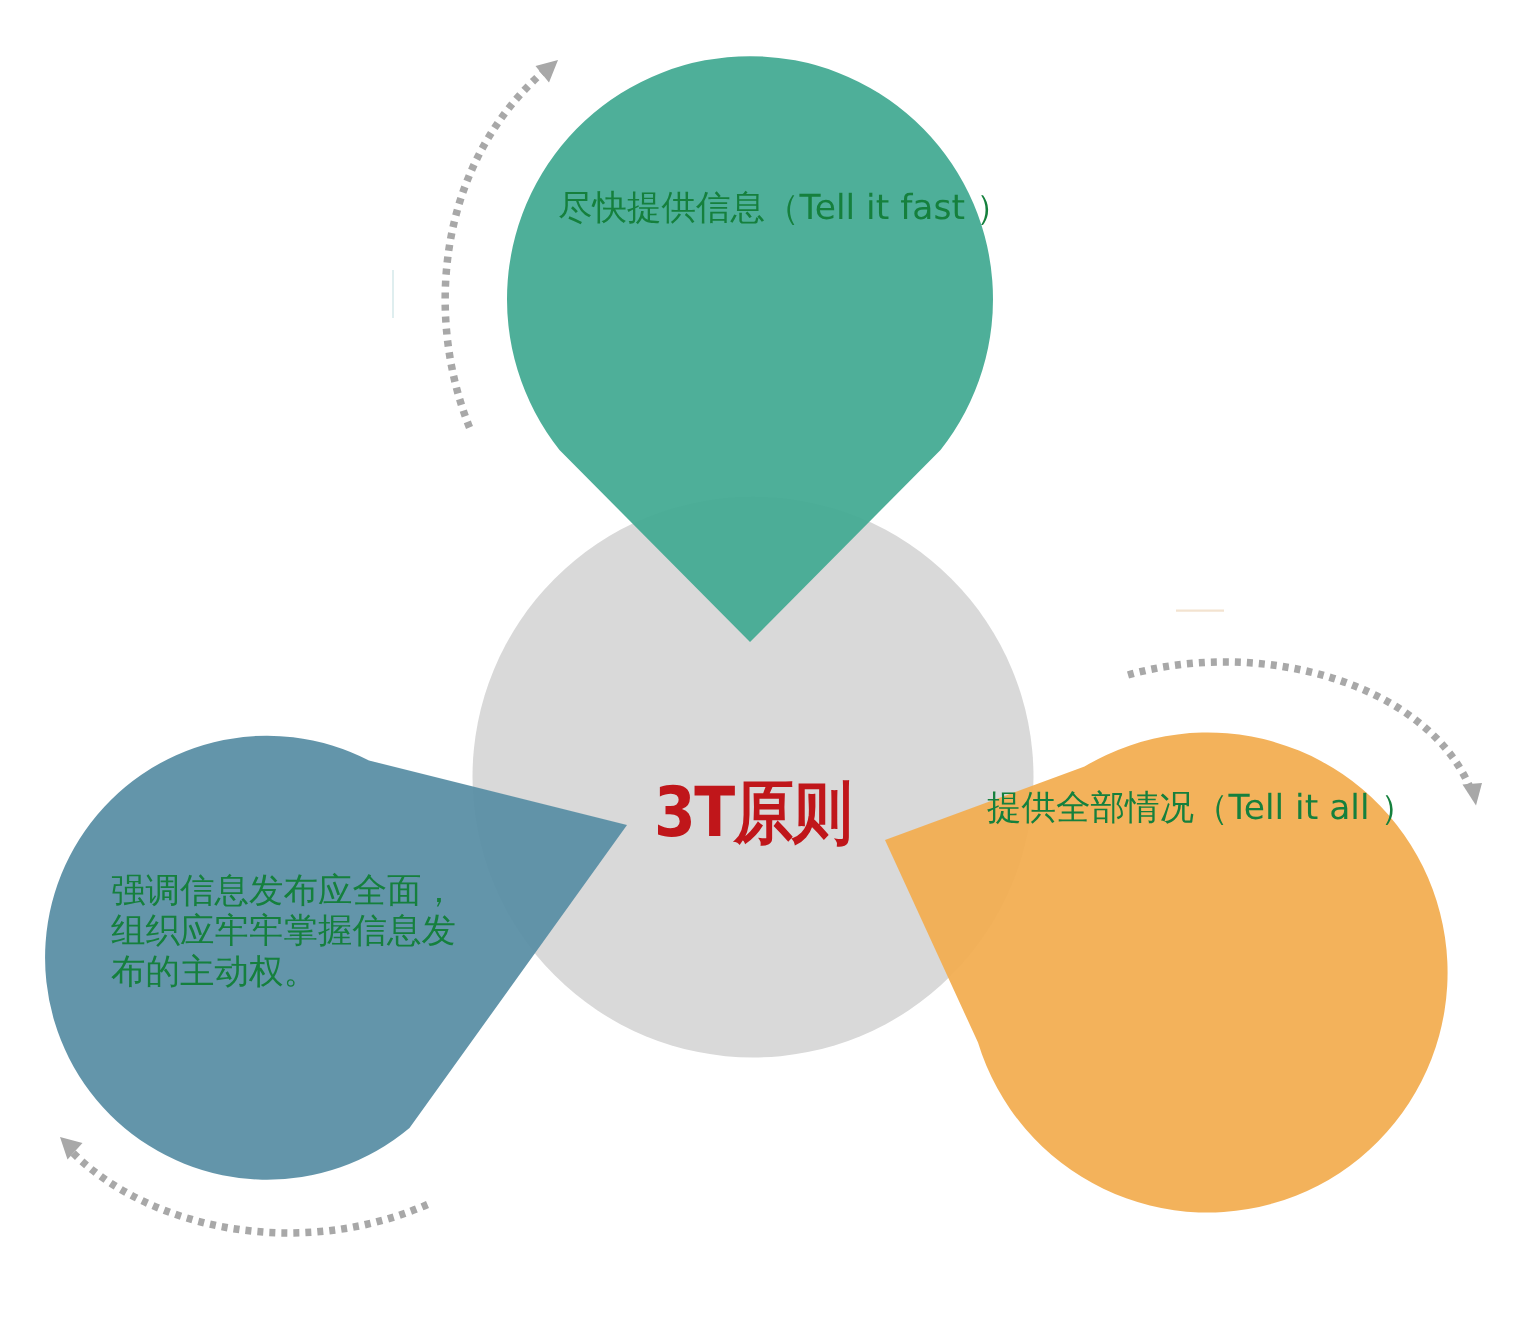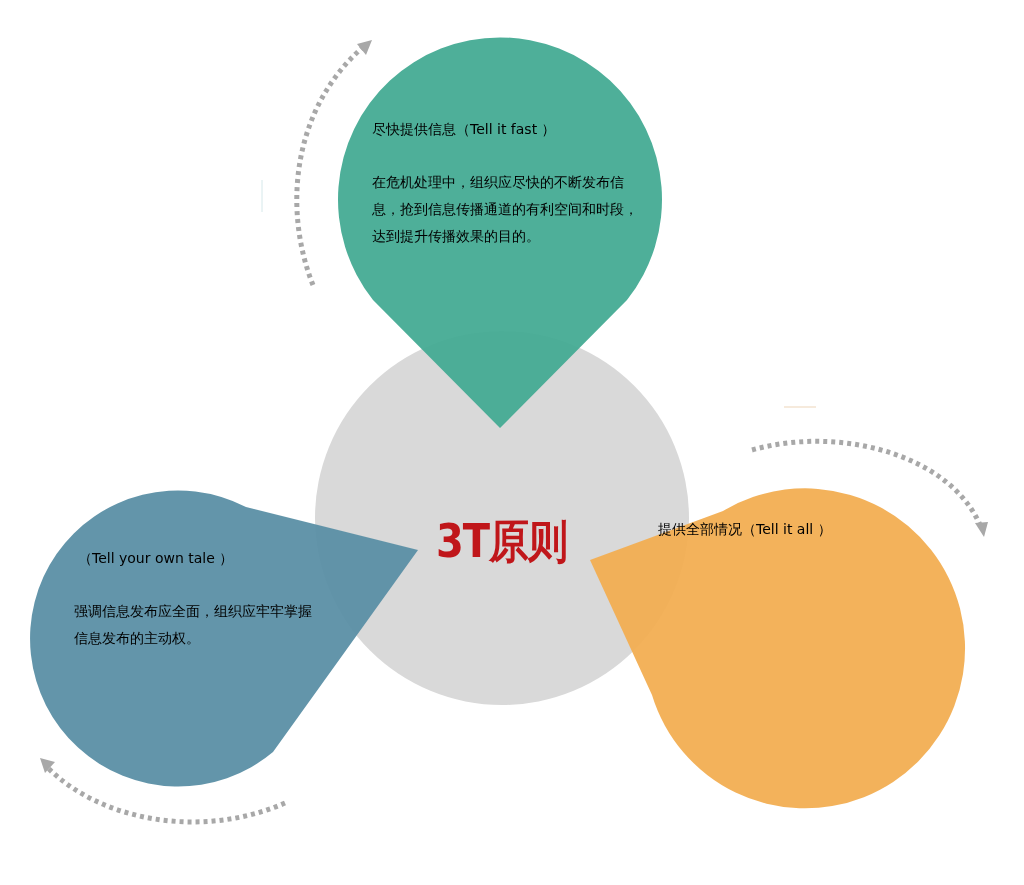--- a/index.html
+++ b/index.html
@@ -1,19 +1,19 @@
 <!DOCTYPE html>
 <html><head>
   <meta charset="utf-8">
   <style>
     html, body { margin: 0; padding: 0; background: #ffffff; }
     body { width: 1024px; height: 885px; position: relative; overflow: hidden;
            font-family: "DejaVu Sans", "Liberation Sans", sans-serif; }
     #diagram { position: absolute; left: 0; top: 0; width: 1024px; height: 885px; }
-    .label { position: absolute; color: #000000; font-size: 14px; line-height: 27px; }
+    .label { position: absolute; color: #15803d; font-size: 23px; line-height: 27px; margin-top: 10px; }
     .label .title { display: block; white-space: nowrap; }
     .label .body { display: block; margin-top: 26px; }
     #center-title { position: absolute; left: 436px; top: 510px; font-size: 40px; font-weight: bold;
                     color: #C0161A; letter-spacing: -1px; font-family: "DejaVu Sans", "Liberation Sans", sans-serif;
                     transform: scaleY(1.15); transform-origin: left top; white-space: nowrap; }
   </style>
 </head>
 <body>
 
 <svg id="diagram" viewBox="0 0 1024 885" xmlns="http://www.w3.org/2000/svg">
@@ -38,23 +38,21 @@
 
   <path d="M 418 550 L 273 752 A 148 148 0 1 1 246 507 Z" fill="#5B8FA5" fill-opacity="0.95"></path>
 
   <path d="M 590 560 L 723 511 A 160 160 0 1 1 652 695 Z" fill="#F2AE52" fill-opacity="0.95"></path>
 </svg>
 
 <div id="center-title">3T原则</div>
 
 <div class="label" style="left:372px; top:116px; width:272px;">
   <span class="title">尽快提供信息（Tell it fast ）</span>
-  <span class="body">在危机处理中，组织应尽快的不断发布信息，抢到信息传播通道的有利空间和时段，达到提升传播效果的目的。</span>
 </div>
 
 <div class="label" style="left:74px; top:545px; width:250px;">
-  <span class="title" style="margin-left:4px;">（Tell your own tale ）</span>
   <span class="body">强调信息发布应全面，组织应牢牢掌握信息发布的主动权。</span>
 </div>
 
 <div class="label" style="left:658px; top:516px; width:268px;">
   <span class="title">提供全部情况（Tell it all ）</span>
 </div>
 
 </body></html>

